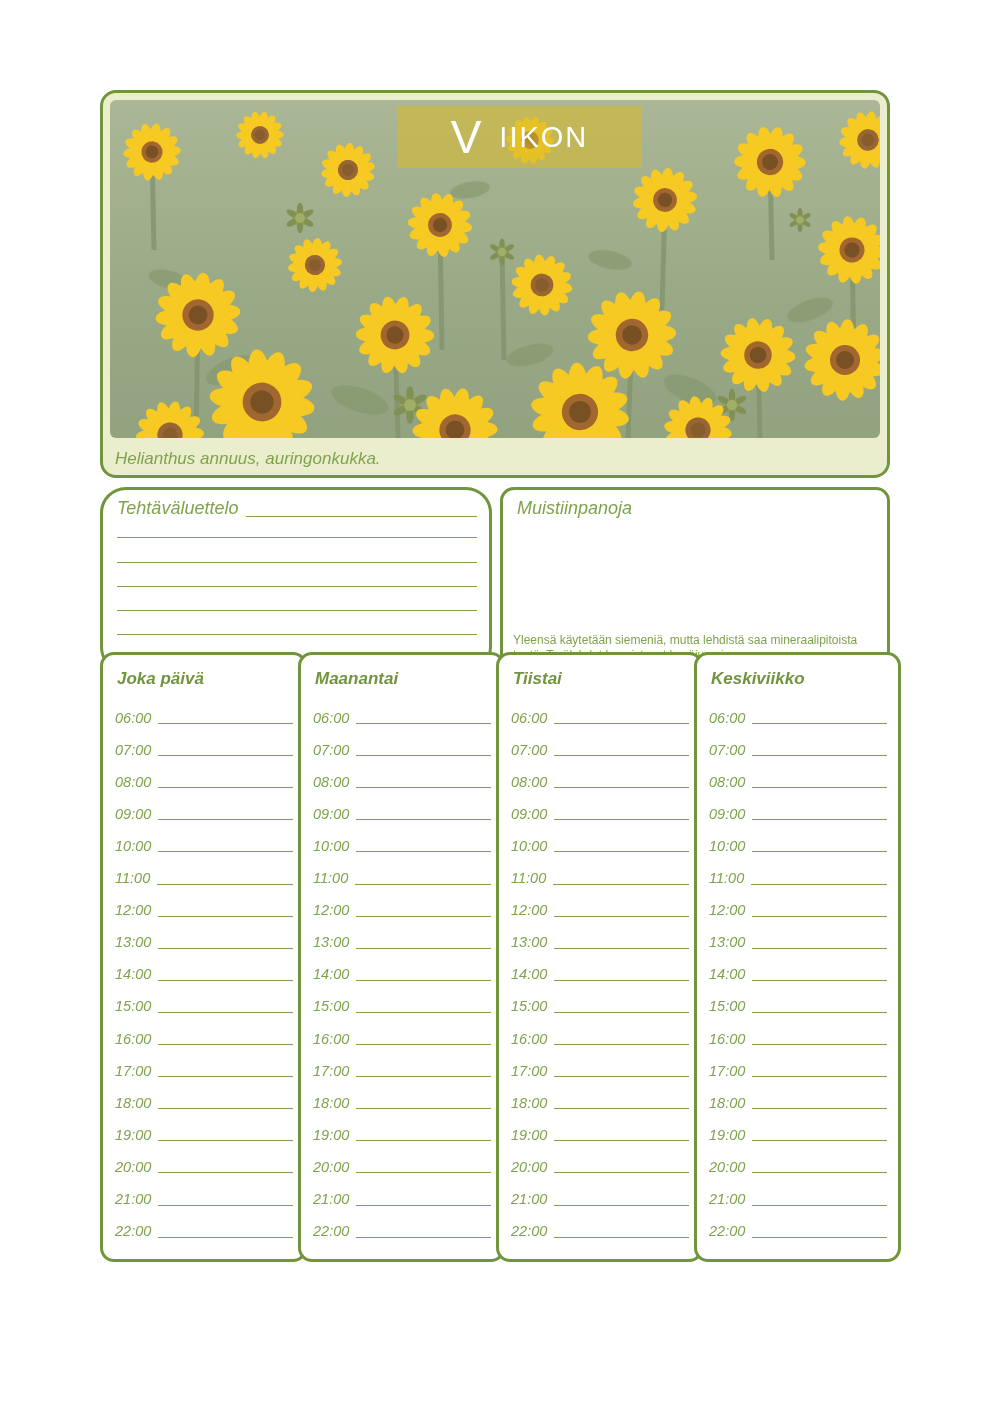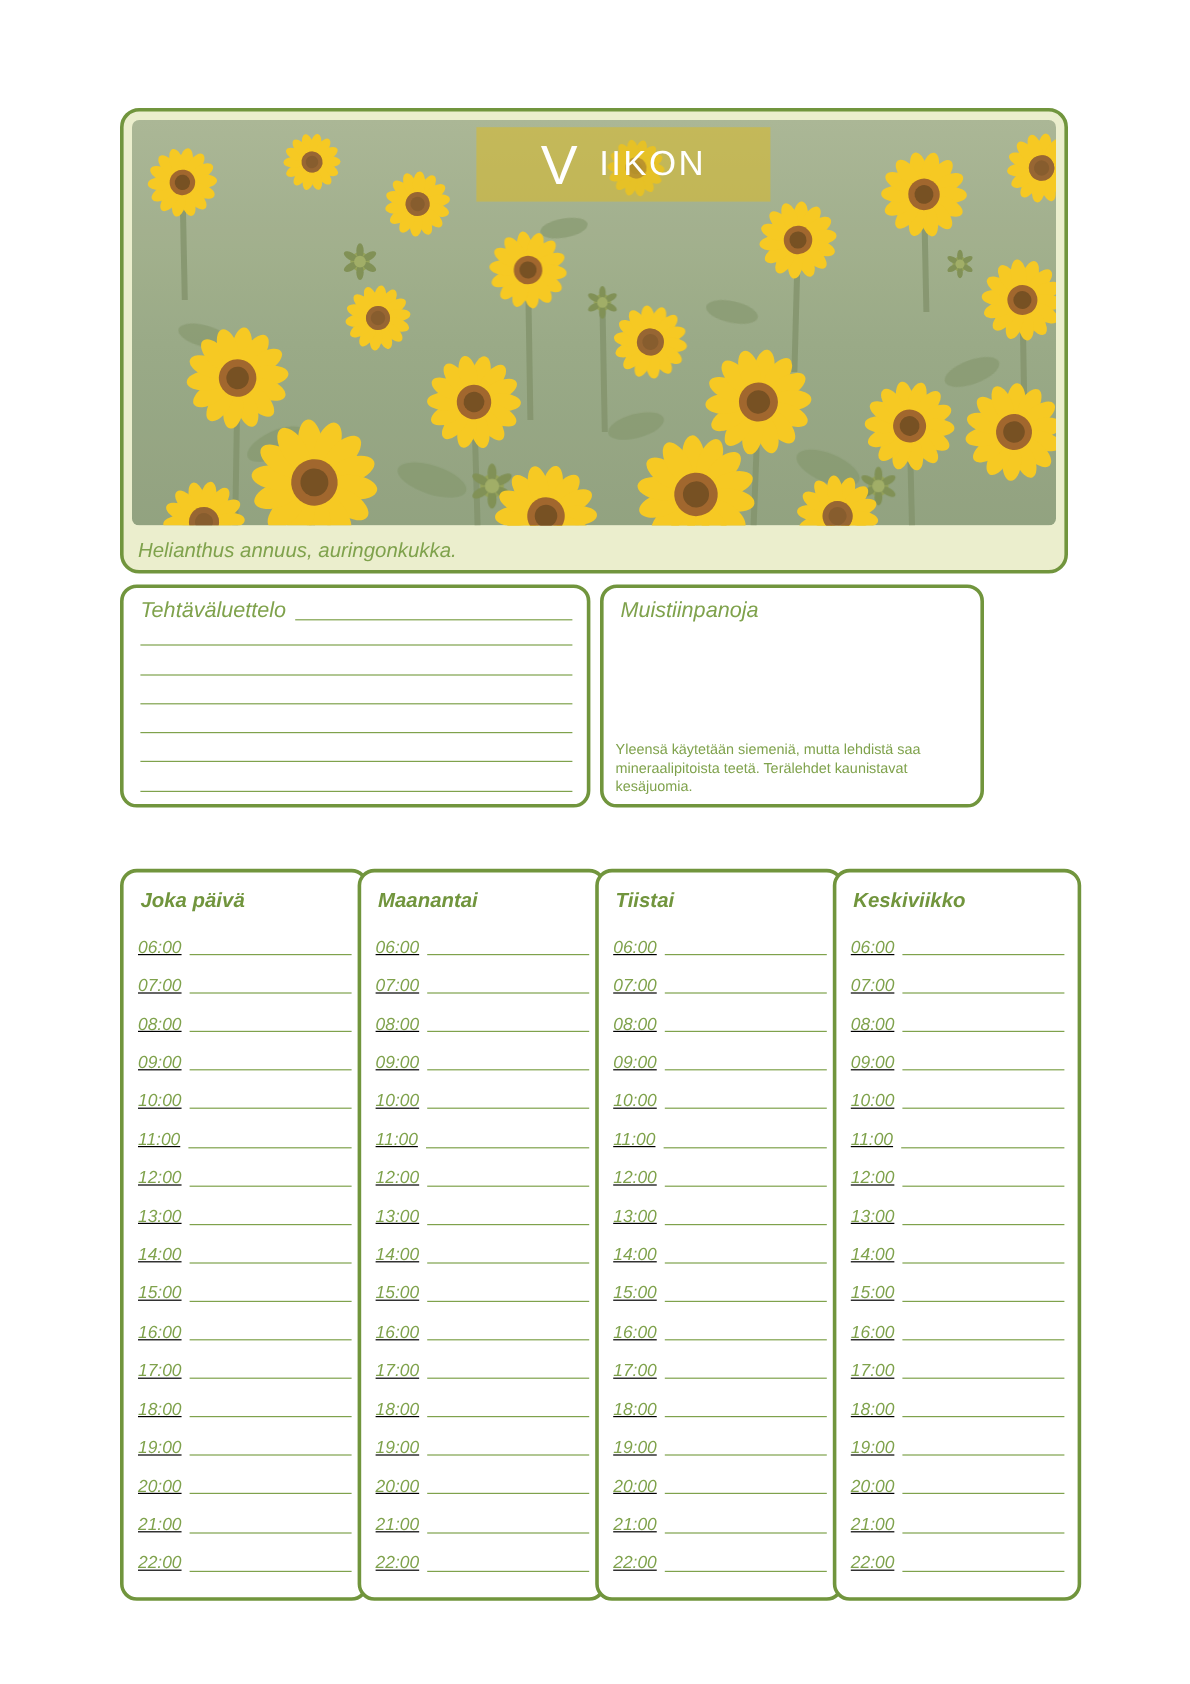--- a/index.html
+++ b/index.html
@@ -31,57 +31,57 @@
   .t-initial{font-size:46px;line-height:1;letter-spacing:2px;}
   .t-rest{font-size:29px;line-height:1;letter-spacing:2px;margin-left:16px;}
   .caption{
     position:absolute;left:12px;bottom:6px;
     font-style:italic;font-size:17px;color:var(--text-green);text-align:center;
   }
 
   
   .tasks-card{
     position:absolute;left:100px;top:487px;width:392px;height:186px;
-    border:3px solid var(--green);border-radius:14px;background:#fff;
+    border:3px solid var(--green);border-radius:26px;background:#fff;
   }
   .tasks-title-row{
     position:absolute;left:14px;right:12px;top:8px;
     display:flex;align-items:flex-end;
   }
   .tasks-title{font-style:italic;font-size:18px;color:var(--text-green);white-space:nowrap;}
   .fill-line{flex:1;border-bottom:1.6px solid var(--text-green);margin-left:8px;margin-bottom:2px;}
   .tasks-lines{position:absolute;left:14px;right:12px;top:24px;}
   .blank-line{height:24.3px;border-bottom:1.6px solid var(--text-green);}
 
   
   .notes-card{
-    position:absolute;left:500px;top:487px;width:320px;height:186px;
+    position:absolute;left:500px;top:487px;width:390px;height:186px;
     border:3px solid var(--green);border-radius:14px;background:#fff;
   }
   .notes-title{
     position:absolute;left:14px;top:8px;
     font-style:italic;font-size:18px;color:var(--text-green);
   }
   .notes-text{
     position:absolute;left:10px;right:8px;bottom:6px;
     font-size:12px;line-height:1.3;color:var(--text-green);
   }
 
   
   .day-card{
-    position:absolute;top:724px;width:207px;height:610px;
+    position:absolute;top:652px;width:207px;height:610px;
     border:3px solid var(--green);border-radius:14px;background:#fff;
   }
   .day-card.c0{left:100px;} .day-card.c1{left:298px;}
   .day-card.c2{left:496px;padding-left:28px;} .day-card.c3{left:694px;text-align:center;}
   .day-title{
     position:absolute;left:14px;top:14px;
     font-style:italic;font-weight:bold;font-size:17px;color:var(--green);
   }
-  .day-rows{position:absolute;left:12px;right:11px;top:44px;text-decoration:underline;}
+  .day-rows{position:absolute;left:12px;right:11px;top:44px;}
   .time-row{height:32.1px;display:flex;align-items:flex-end;padding-bottom:6px;}
   .time-label{font-style:italic;font-size:14.5px;line-height:1;color:var(--text-green);white-space:nowrap;}
   .time-line{flex:1;border-bottom:1.6px solid var(--text-green);margin-left:7px;margin-bottom:1px;}
 
   
   .footer-url{
     position:absolute;left:100px;top:1300px;width:784px;
     text-align:center;font-style:italic;font-size:17px;color:var(--text-green);
   }
 </style>

